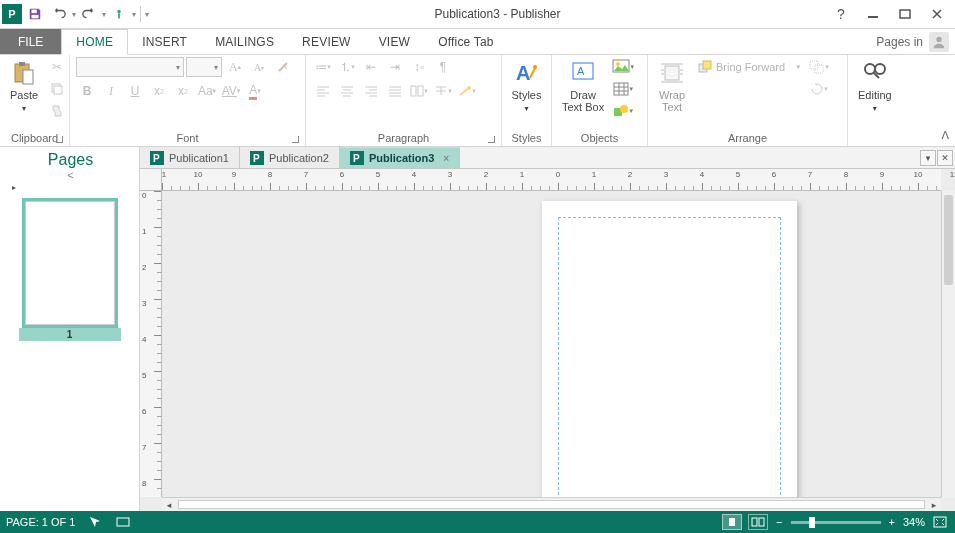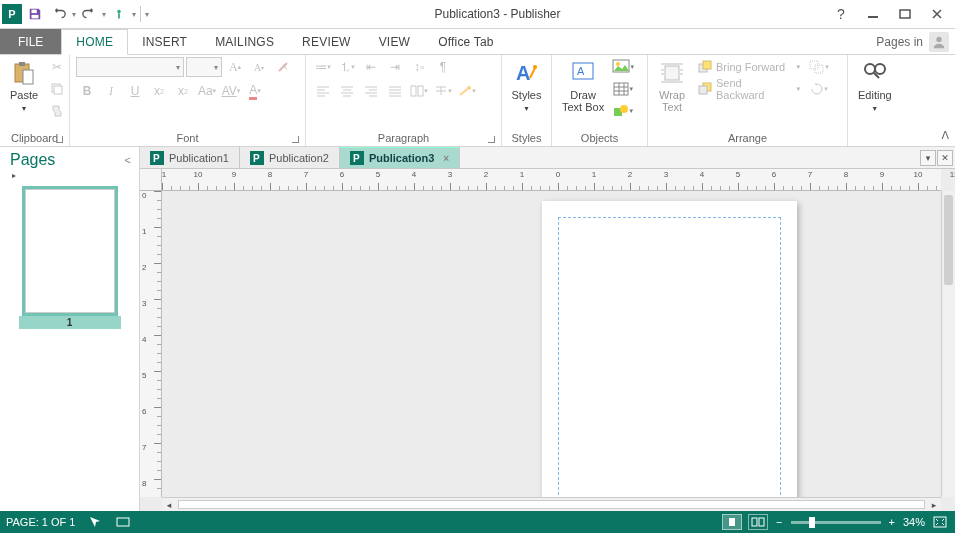--- a/index.html
+++ b/index.html
@@ -42,21 +42,21 @@
 .combo.disabled { background: #f7f7f7; }
 .row { display: flex; gap: 2px; align-items: center; }
 .arrange-btn { height: 20px; display: flex; align-items: center; gap: 4px; padding: 0 4px; font-size: 11px; color: #777; cursor: pointer; }
 .arrange-btn.disabled { opacity: 0.55; }
 .arrange-btn .ic { width: 14px; height: 14px; display:flex;align-items:center;justify-content:center;}
 .collapse-caret { position: absolute; right: 6px; bottom: 4px; color: #666; cursor: pointer; font-size: 11px; }
 
 
 .workspace { flex: 1; display: flex; min-height: 0; background: #fff; }
 .pages-panel { width: 140px; border-right: 1px solid #d4d4d4; display: flex; flex-direction: column; background: #fff; }
-.pages-head { display: flex; align-items: center; justify-content: space-between; padding: 4px 8px 2px 10px; color: #0a7562; font-size: 16px; }
+.pages-head { display: flex; align-items: center; justify-content: space-between; padding: 4px 8px 2px 10px; color: #0a7562; font-size: 16px; flex-direction: column; }
 .pages-head .chev { color: #888; cursor: pointer; font-size: 11px;}
 .thumbs { flex: 1; padding: 6px 12px; overflow: hidden;}
 .thumb-wrap { display:flex; flex-direction:column; align-items:center;}
 .thumb { width: 96px; height: 130px; background: #fff; border: 3px solid #72c3b3; box-shadow: 0 0 0 1px #ccc inset; }
 .thumb-num-row { width: 102px; background: #97d5c9; text-align: center; font-size: 10px; font-weight: bold; color: #333; padding: 1px 0; }
 .tri { font-size: 8px; color: #555; padding-left: 12px; }
 
 .doc-area { flex: 1; display: flex; flex-direction: column; min-width: 0; }
 .doc-tabs { height: 22px; display: flex; align-items: stretch; border-bottom: 1px solid #c8c8c8; background: #f3f3f3; position: relative; }
 .doc-tab { display: flex; align-items: center; gap: 5px; padding: 0 10px; border-right: 1px solid #c8c8c8; background: #ececec; font-size: 11px; color: #555; cursor: pointer; }
@@ -373,30 +373,20 @@
       </div>
       <div class="small-col" style="width:110px;">
         <div class="arrange-btn disabled">
             <span class="ic">
               <svg width="14" height="14">
                 <rect x="1" y="4" width="8" height="8" fill="#ddd" stroke="#888"></rect>
                 <rect x="5" y="1" width="8" height="8" fill="#fc0" stroke="#a80"></rect>
               </svg>
             </span>
             <span>Bring Forward</span>
-            <span style="font-size:7px;margin-left:auto;">▾</span>
-          </div>
-        <div class="arrange-btn disabled">
-            <span class="ic">
-              <svg width="14" height="14">
-                <rect x="5" y="1" width="8" height="8" fill="#fc0" stroke="#a80"></rect>
-                <rect x="1" y="4" width="8" height="8" fill="#ddd" stroke="#888"></rect>
-              </svg>
-            </span>
-            <span>Send Backward</span>
             <span style="font-size:7px;margin-left:auto;">▾</span>
           </div>
       </div>
       <div class="small-col">
         <div class="sm-btn disabled">
             <svg width="16" height="14">
               <rect x="1" y="1" width="8" height="8" fill="none" stroke="#888" stroke-dasharray="1"></rect>
               <rect x="6" y="5" width="8" height="8" fill="none" stroke="#888" stroke-dasharray="1"></rect>
             </svg>
             <span style="font-size:7px;">▾</span>

